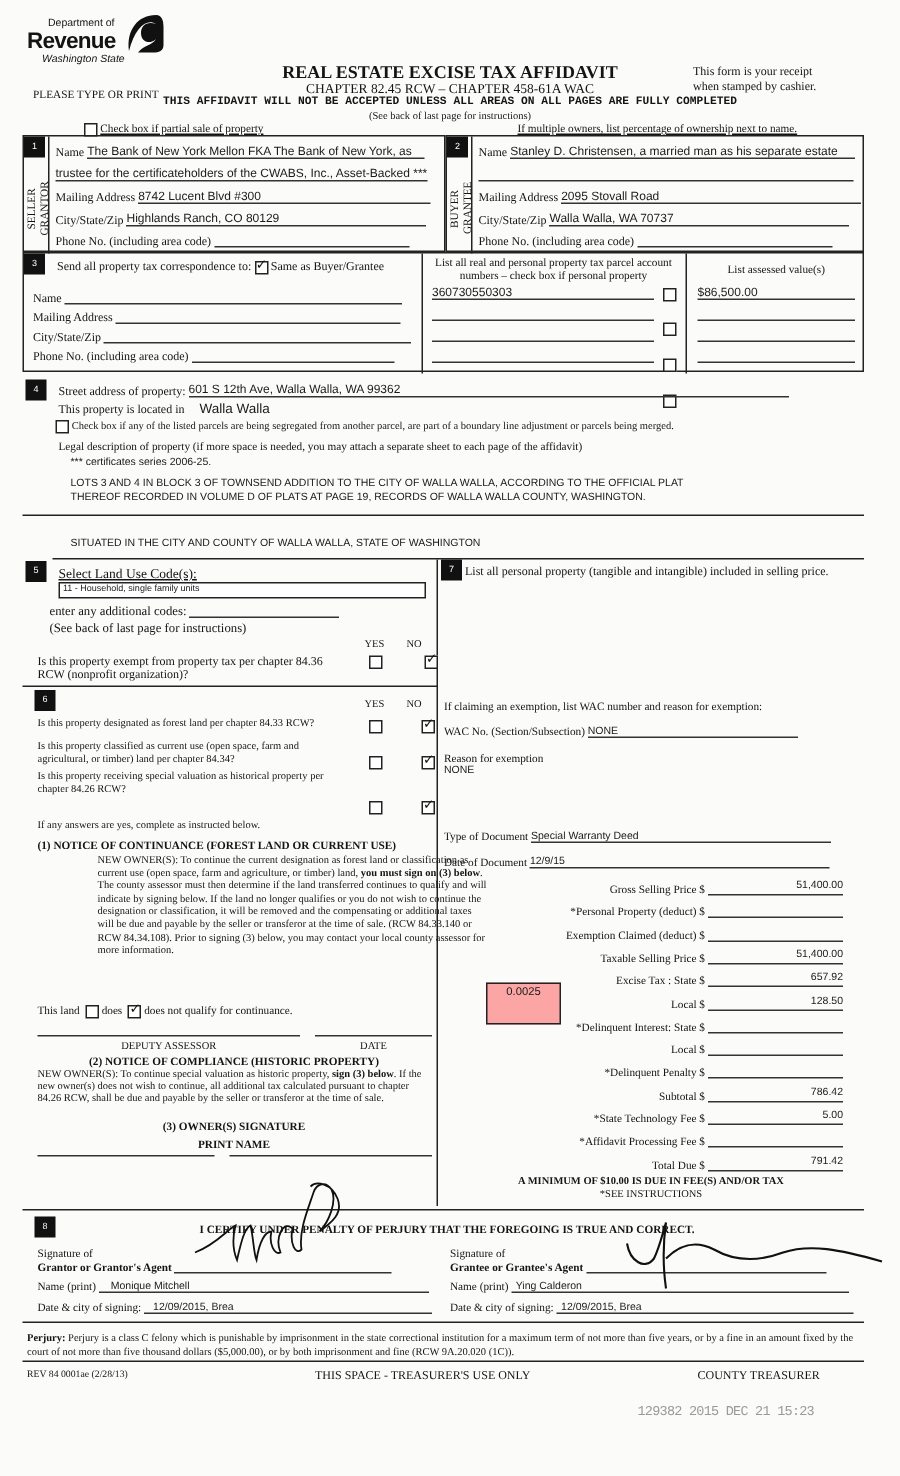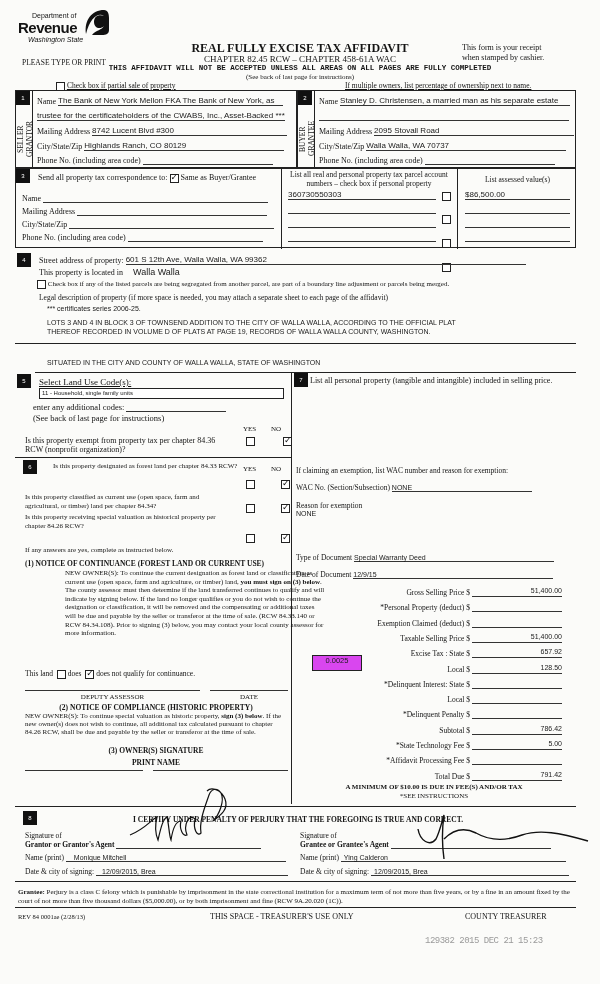--- a/index.html
+++ b/index.html
@@ -23,21 +23,21 @@
 
 <div class="abs" style="left:18px;top:8px;width:100px;height:40px;">
   <div style="position:absolute;left:14px;top:4px;font-family:'Liberation Sans',sans-serif;font-size:7px;">Department of</div>
   <div style="position:absolute;left:0;top:11px;font-family:'Liberation Sans',sans-serif;font-size:15px;font-weight:bold;letter-spacing:-0.5px;">Revenue</div>
   <div style="position:absolute;left:10px;top:28px;font-family:'Liberation Sans',sans-serif;font-size:7px;font-style:italic;">Washington State</div>
   <svg width="28" height="28" viewBox="0 0 28 28" style="position:absolute;left:64px;top:0;">
     <path d="M4 26 C2 12,10 2,22 2 C26 2,27 6,27 10 L27 22 C27 26,24 27,20 27 L10 27 C14 22,20 22,22 18 C18 22,12 20,12 14 C12 9,16 6,22 8 C16 4,8 10,4 26 Z" fill="#111"></path>
   </svg>
 </div>
 
-<div class="abs center bold" style="left:150px;top:41px;width:300px;font-size:12px;">REAL FULLY EXCISE TAX AFFIDAVIT</div>
+<div class="abs center bold" style="left:150px;top:41px;width:300px;font-size:12px;">REAL ESTATE EXCISE TAX AFFIDAVIT</div>
 <div class="abs center" style="left:150px;top:54px;width:300px;font-size:9px;">CHAPTER 82.45 RCW – CHAPTER 458-61A WAC</div>
 <div class="abs" style="left:462px;top:43px;font-size:8px;">This form is your receipt</div>
 <div class="abs" style="left:462px;top:53px;font-size:8px;">when stamped by cashier.</div>
 <div class="abs" style="left:22px;top:58px;font-size:7.5px;">PLEASE TYPE OR PRINT</div>
 <div class="abs center bold" style="left:60px;top:64px;width:480px;font-size:7.5px;font-family:Liberation Mono, monospace;">THIS AFFIDAVIT WILL NOT BE ACCEPTED UNLESS ALL AREAS ON ALL PAGES ARE FULLY COMPLETED</div>
 <div class="abs center" style="left:150px;top:73px;width:300px;font-size:7px;">(See back of last page for instructions)</div>
 
 <div class="abs" style="left:56px;top:81px;font-size:7.5px;white-space:nowrap;">
   <span class="chk"></span>
   <span style="text-decoration:underline;">Check box if partial sale of property</span>
@@ -169,21 +169,21 @@
   <div class="abs" style="left:10px;top:63px;width:200px;font-size:8px;line-height:9px;">Is this property exempt from property tax per chapter 84.36 RCW (nonprofit organization)?</div>
   <span class="abs chk" style="left:231px;top:63px;"></span>
   <span class="abs chk on" style="left:257px;top:63px;"></span>
 </div>
 
 <div class="abs" style="left:15px;top:458px;width:277px;height:346px;border-right:1px solid #222;">
   <span class="num abs" style="left:8px;top:2px;">6</span>
   <div class="row" style="left:228px;top:7px;font-size:7px;">YES</div>
   <div class="row" style="left:256px;top:7px;font-size:7px;">NO</div>
   <div id="s6-questions">
-      <div><div class="abs" style="left:10px;top:4px;width:210px;font-size:7px;line-height:9px;margin-left:28px;">Is this property designated as forest land per chapter 84.33 RCW?</div><span class="abs chk" style="left:231px;top:21px;"></span><span class="abs chk on" style="left:257px;top:21px;"></span></div>
+      <div><div class="abs" style="left:10px;top:20px;width:210px;font-size:7px;line-height:9px;">Is this property designated as forest land per chapter 84.33 RCW?</div><span class="abs chk" style="left:231px;top:21px;"></span><span class="abs chk on" style="left:257px;top:21px;"></span></div>
       <div><div class="abs" style="left:10px;top:35px;width:210px;font-size:7px;line-height:9px;">Is this property classified as current use (open space, farm and agricultural, or timber) land per chapter 84.34?</div><span class="abs chk" style="left:231px;top:36px;"></span><span class="abs chk on" style="left:257px;top:36px;"></span></div>
       <div><div class="abs" style="left:10px;top:55px;width:210px;font-size:7px;line-height:9px;">Is this property receiving special valuation as historical property per chapter 84.26 RCW?</div><span class="abs chk" style="left:231px;top:56px;"></span><span class="abs chk on" style="left:257px;top:56px;"></span></div>
     </div>
 
   <div class="abs" style="left:10px;top:88px;font-size:7px;">If any answers are yes, complete as instructed below.</div>
   <div class="abs bold" style="left:10px;top:101px;font-size:7.5px;white-space:nowrap;">(1) NOTICE OF CONTINUANCE (FOREST LAND OR CURRENT USE)</div>
   <div class="abs" style="left:10px;top:111px;width:262px;font-size:7px;line-height:8.6px;margin-left:40px;">
     <span>NEW OWNER(S): To continue the current designation as forest land or classification as current use (open space, farm and agriculture, or timber) land, </span><b>you must sign on (3) below</b><span>. The county assessor must then determine if the land transferred continues to qualify and will indicate by signing below. If the land no longer qualifies or you do not wish to continue the designation or classification, it will be removed and the compensating or additional taxes will be due and payable by the seller or transferor at the time of sale. (RCW 84.33.140 or RCW 84.34.108). Prior to signing (3) below, you may contact your local county assessor for more information.</span>
   </div>
   <div class="row" style="left:10px;top:211px;font-size:7.5px;">
@@ -220,21 +220,21 @@
 
   <div class="row" style="left:4px;top:180px;font-size:7.5px;">
     <span>Type of Document</span>
     <span class="hand fillline" style="width:200px;font-size:7px;">Special Warranty Deed</span>
   </div>
   <div class="row" style="left:4px;top:197px;font-size:7.5px;">
     <span>Date of Document</span>
     <span class="hand fillline" style="width:200px;font-size:7px;">12/9/15</span>
   </div>
 
-  <div class="abs box hand center" style="left:20px;top:282px;width:50px;height:16px;font-size:7.5px;line-height:9px;background:#d946ef;">0.0025</div>
+  <div class="abs box hand center" style="left:32px;top:282px;width:50px;height:28px;font-size:7.5px;line-height:9px;background:#fca5a5;">0.0025</div>
   <div id="amount-rows">
       <div>
         <div class="abs right" style="left:0;top:215px;width:178px;font-size:7.5px;white-space:nowrap;">Gross Selling Price $</div>
         <div class="abs right hand fillline" style="left:180px;top:214px;width:90px;height:10px;font-size:7px;">51,400.00</div>
       </div>
       <div>
         <div class="abs right" style="left:0;top:230px;width:178px;font-size:7.5px;white-space:nowrap;">*Personal Property (deduct) $</div>
         <div class="abs right hand fillline" style="left:180px;top:229px;width:90px;height:10px;font-size:7px;"></div>
       </div>
       <div>
@@ -322,19 +322,19 @@
     <span class="hand fillline" style="width:225px;font-size:7px;padding-left:3px;">Ying Calderon</span>
   </div>
   <div class="row" style="left:285px;top:60px;font-size:7.5px;">
     <span>Date &amp; city of signing:</span>
     <span class="hand fillline" style="width:198px;font-size:7px;padding-left:3px;">12/09/2015, Brea</span>
   </div>
 </div>
 <div class="abs" style="left:15px;top:881px;width:561px;height:1px;background:#222;"></div>
 
 <div class="abs" style="left:18px;top:888px;width:560px;font-size:7px;line-height:9px;">
-  <b>Grantee:</b><span> Perjury is a class C felony which is punishable by imprisonment in the state correctional institution for a maximum term of not more than five years, or by a fine in an amount fixed by the court of not more than five thousand dollars ($5,000.00), or by both imprisonment and fine (RCW 9A.20.020 (1C)).</span>
+  <b>Perjury:</b><span> Perjury is a class C felony which is punishable by imprisonment in the state correctional institution for a maximum term of not more than five years, or by a fine in an amount fixed by the court of not more than five thousand dollars ($5,000.00), or by both imprisonment and fine (RCW 9A.20.020 (1C)).</span>
 </div>
 <div class="abs" style="left:15px;top:907px;width:561px;height:1px;background:#222;"></div>
 <div class="abs" style="left:18px;top:913px;font-size:6.5px;">REV 84 0001ae (2/28/13)</div>
 <div class="abs" style="left:210px;top:912px;font-size:8px;">THIS SPACE - TREASURER'S USE ONLY</div>
 <div class="abs" style="left:465px;top:912px;font-size:8px;">COUNTY TREASURER</div>
 <div class="abs" style="left:425px;top:936px;font-size:9px;font-family:'Liberation Mono',monospace;color:#9a9a9a;letter-spacing:-0.5px;">129382 2015 DEC 21 15:23</div>
 
 </body></html>

